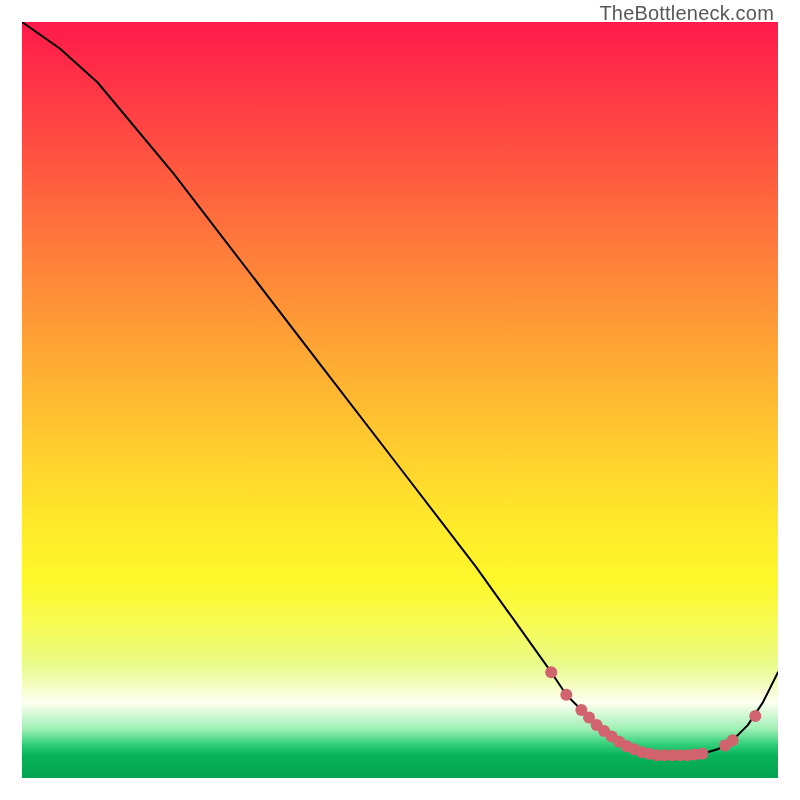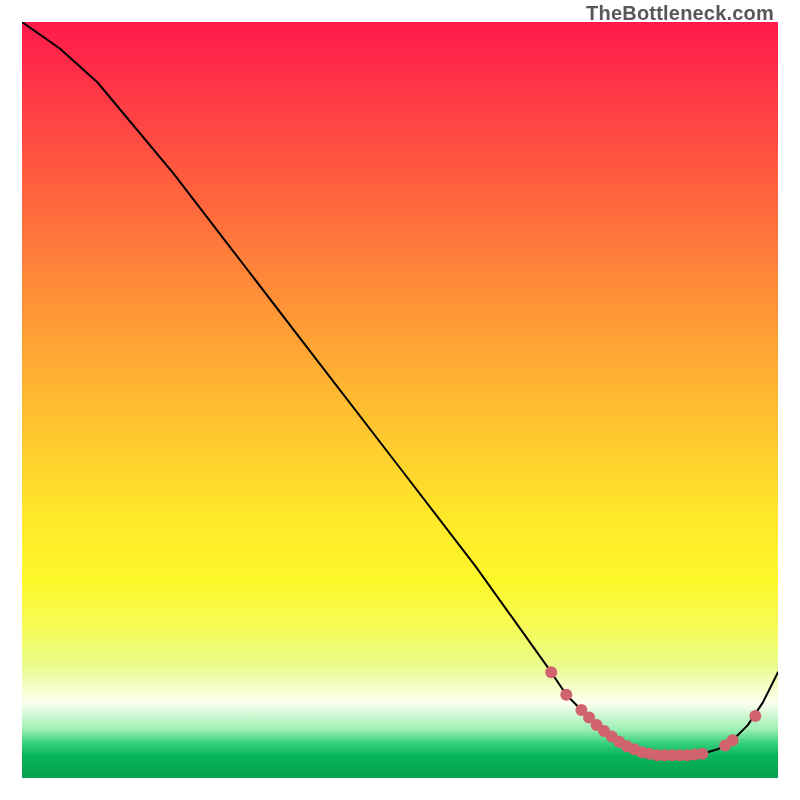--- a/index.html
+++ b/index.html
@@ -68,21 +68,21 @@
   }
   .border-top    { left:0; top:0;    width:800px; height:22px; }
   .border-bottom { left:0; bottom:0; width:800px; height:22px; }
   .border-left   { left:0; top:0;    width:22px;  height:800px; }
   .border-right  { right:0; top:0;   width:22px;  height:800px; }
   .watermark {
     position: absolute;
     top: 2px;
     right: 26px;
     font-size: 20px;
-    font-weight: 700;
+    font-weight: 400;
     color: #575757;
     letter-spacing: 0.2px;
   }
 </style>
 </head>
 <body>
 
 <div class="chart-wrap">
 
   <div class="plot-area">

